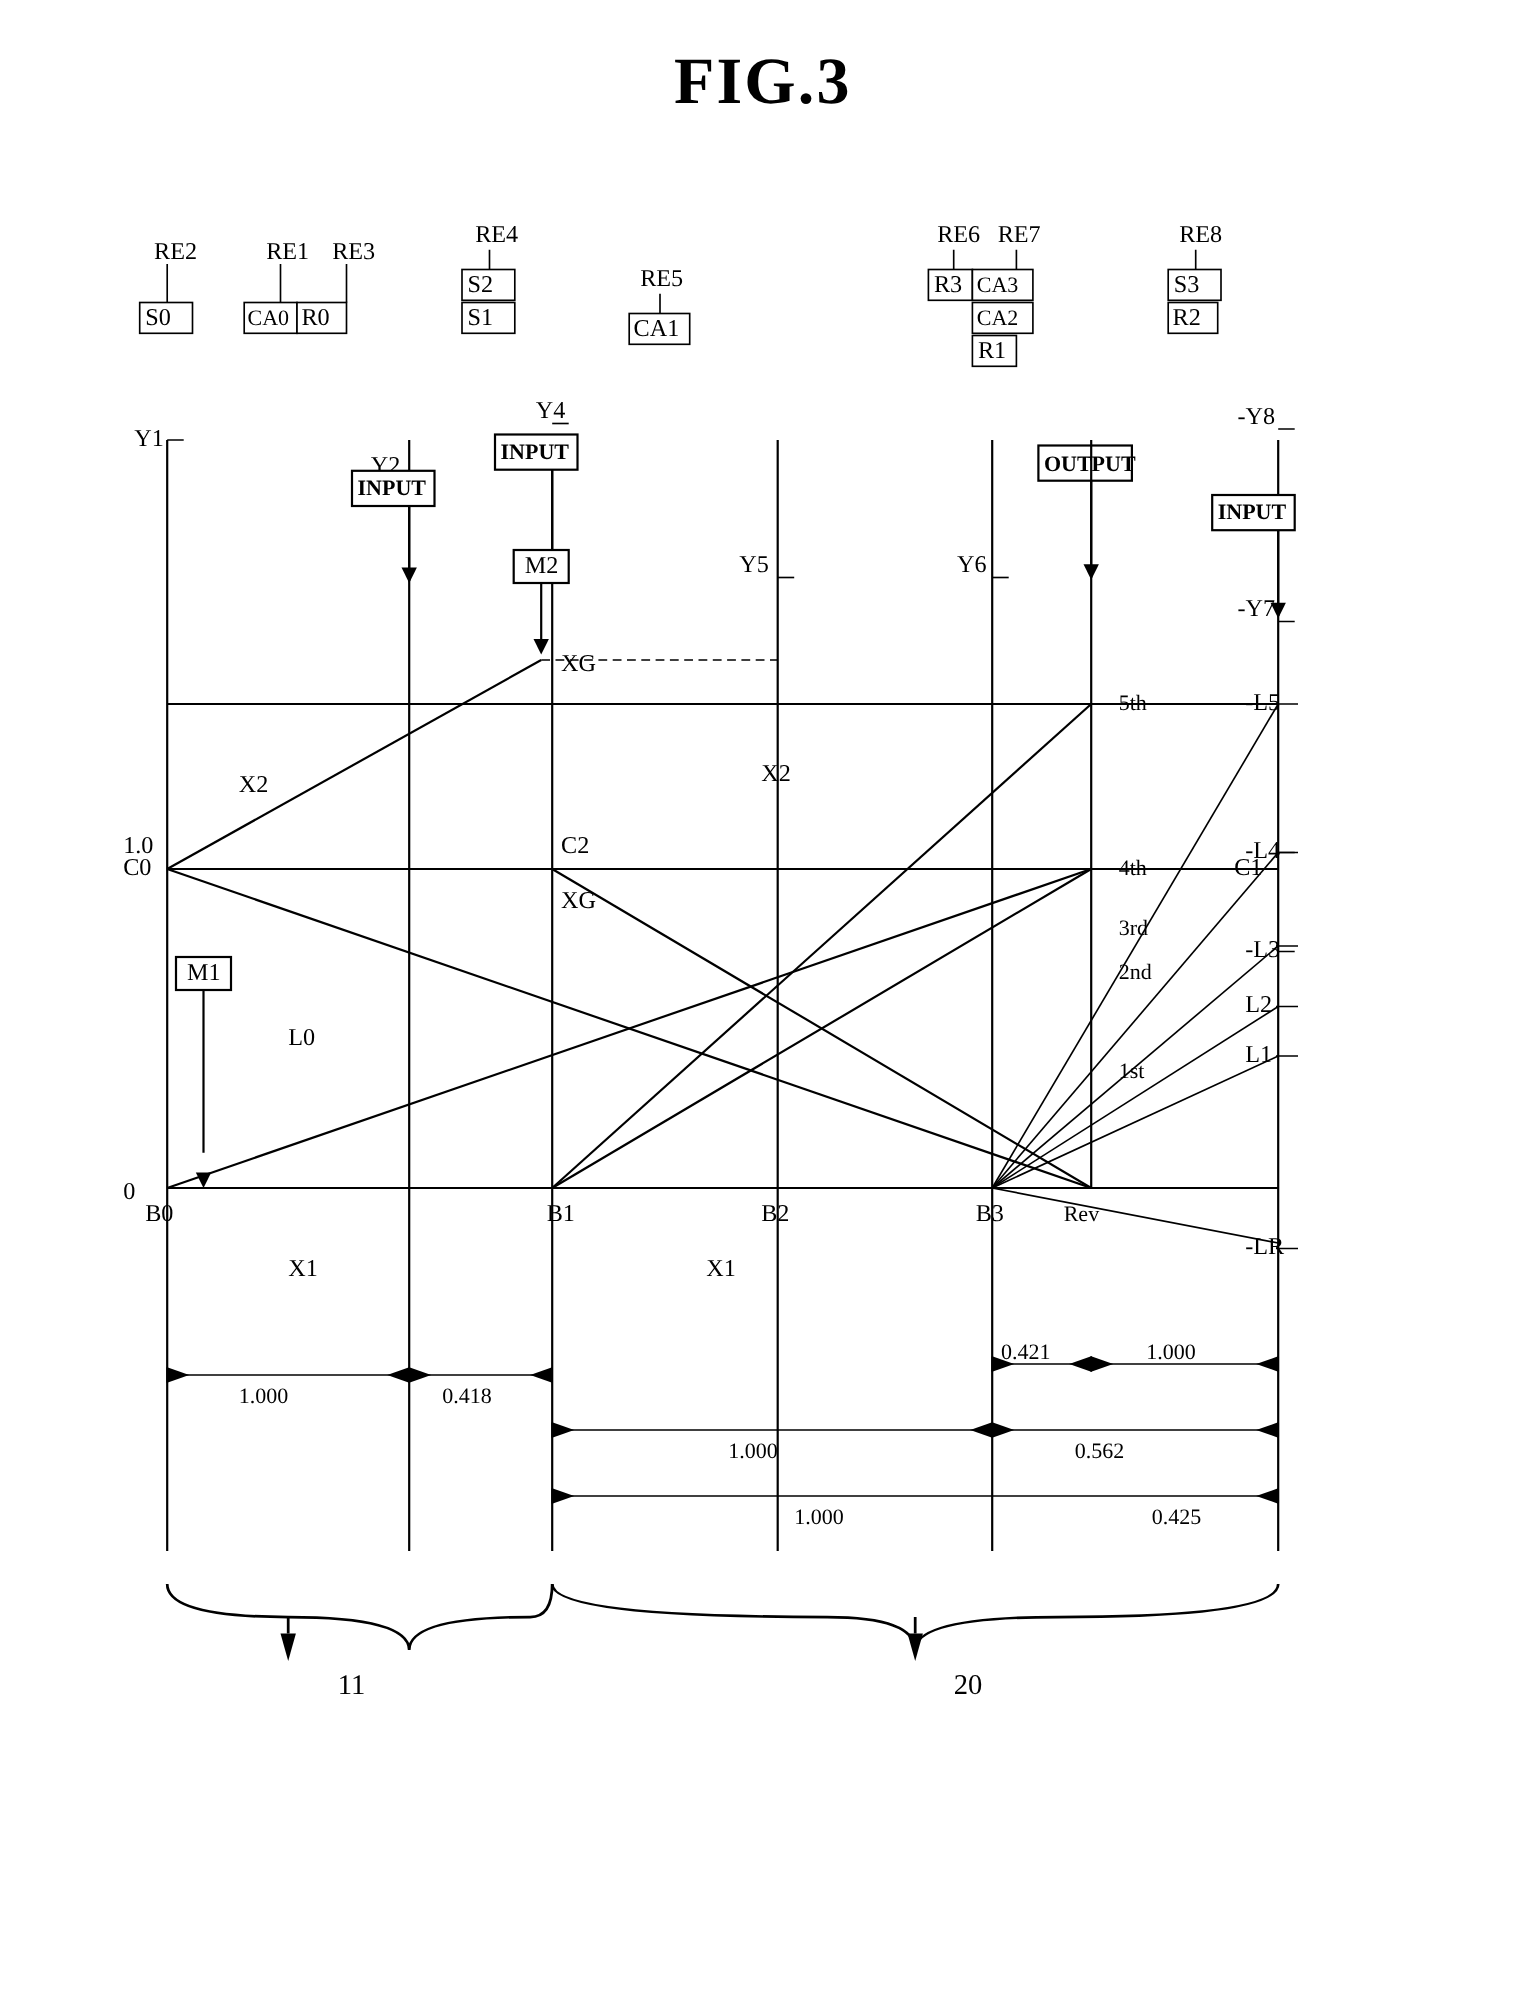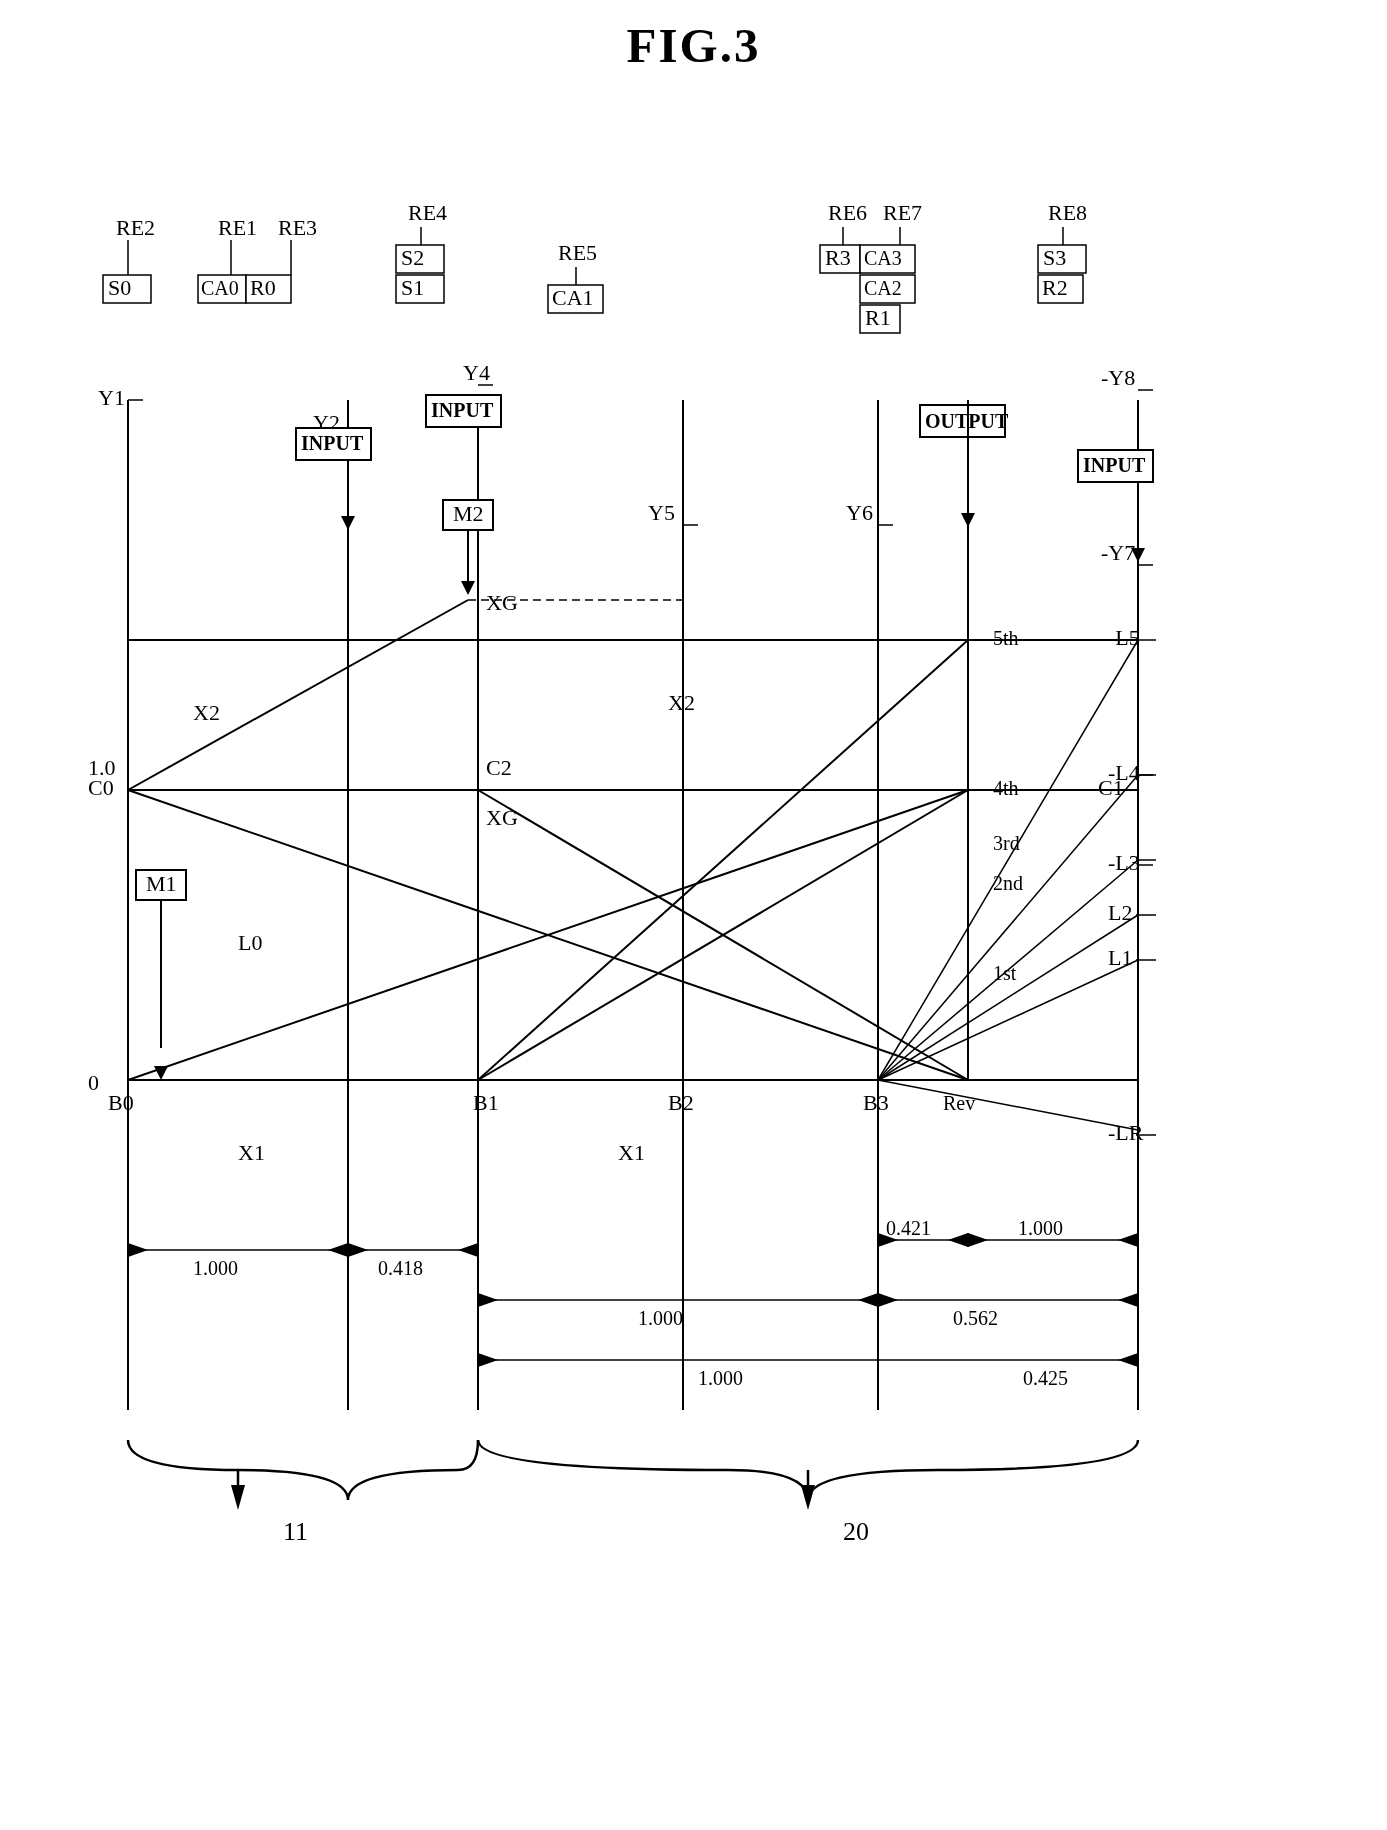--- a/index.html
+++ b/index.html
@@ -6,29 +6,29 @@
     body {
       background: #fff;
       font-family: 'Times New Roman', Times, serif;
       width: 1387px;
       height: 1830px;
       overflow: hidden;
       position: relative;
     }
     .page-title {
       text-align: center;
-      font-size: 49px;
+      font-size: 60px;
       font-weight: bold;
-      padding-top: 17px;
+      padding-top: 40px;
       letter-spacing: 2px;
     }
     .diagram-container {
       position: absolute;
       top: 120px;
-      left: 38px;
+      left: 62px;
       width: 1300px;
       height: 1700px;
     }
     svg {
       width: 100%;
       height: 100%;
     }
   </style>
 </head>
 <body>

